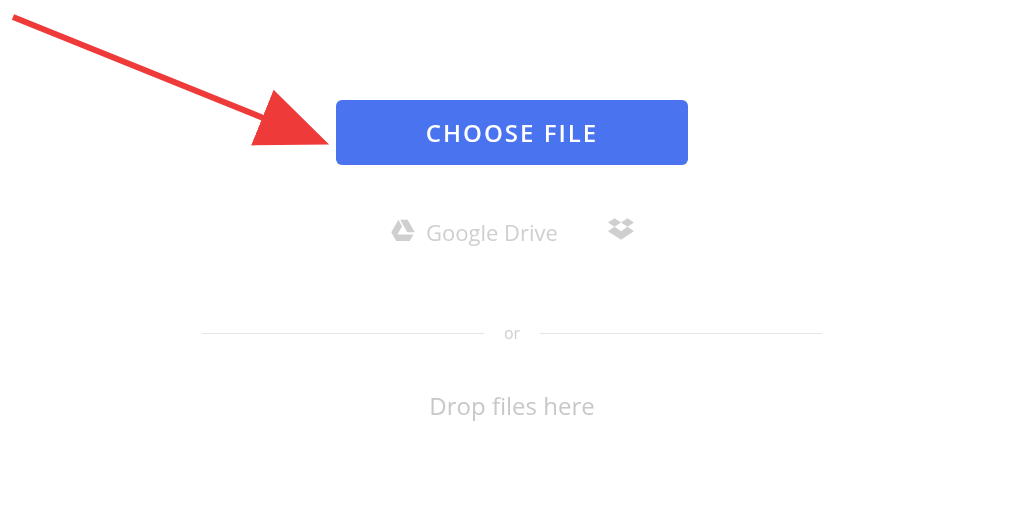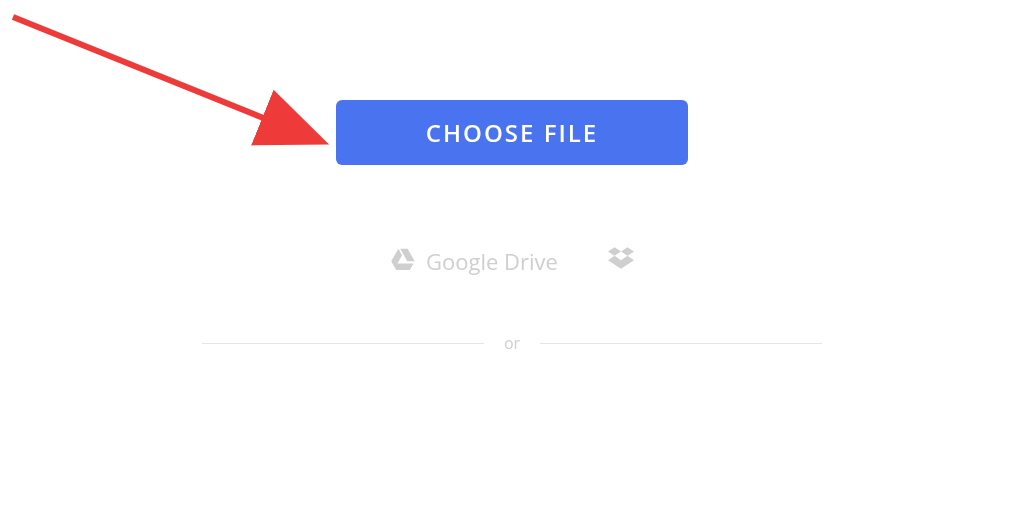--- a/index.html
+++ b/index.html
@@ -25,41 +25,41 @@
       padding: 16px 90px;
       font-size: 24px;
       font-weight: 600;
       letter-spacing: 2px;
       cursor: pointer;
       font-family: inherit;
     }
     .sources {
       display: flex;
       gap: 50px;
-      margin-top: 80px;
+      margin-top: 51px;
       align-items: center;
     }
     .source-item {
       display: flex;
       align-items: center;
       gap: 10px;
       color: #cfcfcf;
       font-size: 22px;
       cursor: pointer;
     }
     .source-item svg {
       width: 26px;
       height: 26px;
       fill: #cfcfcf;
     }
     .divider-row {
       display: flex;
       align-items: center;
       gap: 20px;
-      margin-top: 55px;
+      margin-top: 74px;
       width: 620px;
     }
     .divider-line {
       flex: 1;
       height: 1px;
       background: #e5e5e5;
     }
     .divider-text {
       color: #cfcfcf;
       font-size: 16px;
@@ -110,13 +110,14 @@
     </div>
 
   </div>
 
   <div class="divider-row">
     <div class="divider-line"></div>
     <span class="divider-text">or</span>
     <div class="divider-line"></div>
   </div>
 
+  <div class="drop-text">Drop files here</div>
 </div>
 
 </body></html>

